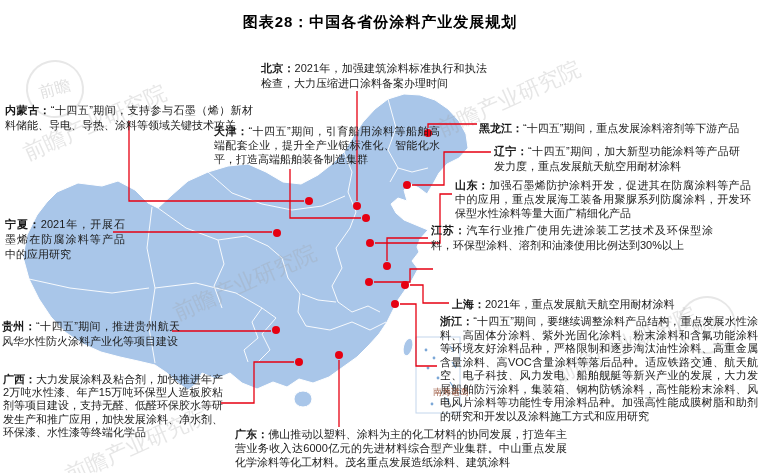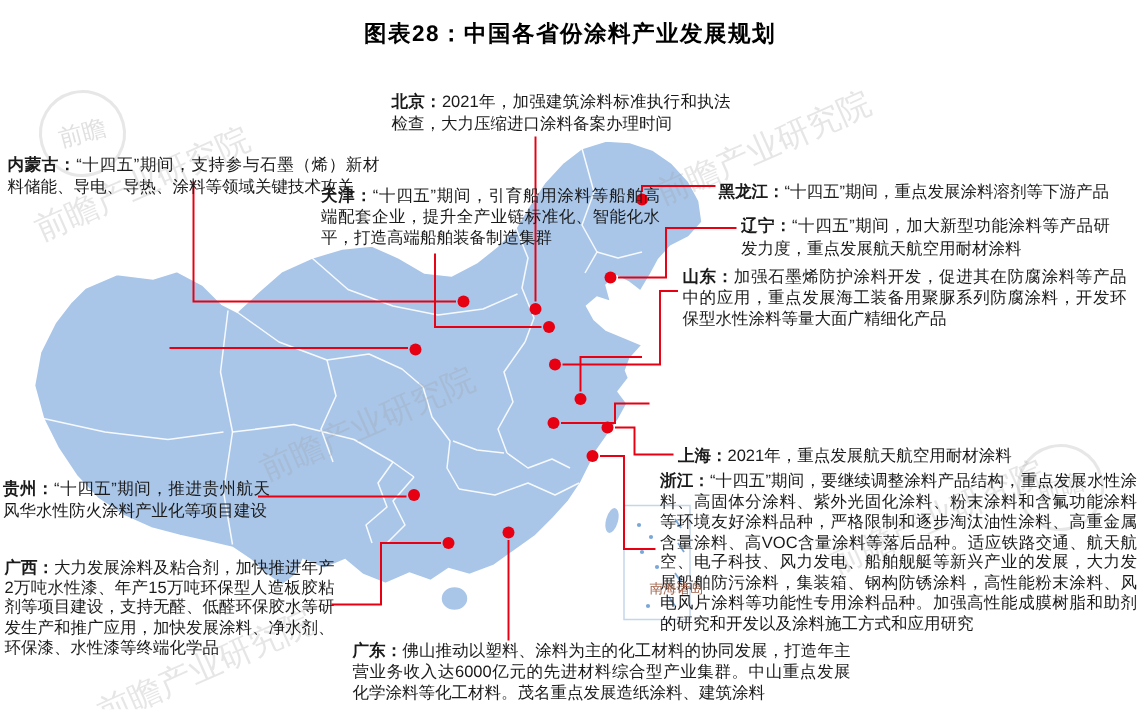--- a/index.html
+++ b/index.html
@@ -143,25 +143,31 @@
   </div>
   <div class="ann" id="ann-heilongjiang">
     <span class="pname">黑龙江</span><span class="pcolon">：</span><span class="ptext">“十四五”期间，重点发展涂料溶剂等下游产品</span>
   </div>
   <div class="ann" id="ann-shandong">
     <span class="pname">山东</span><span class="pcolon">：</span><span class="ptext">加强石墨烯防护涂料开发，促进其在防腐涂料等产品中的应用，重点发展海工装备用聚脲系列防腐涂料，开发环保型水性涂料等量大面广精细化产品</span>
   </div>
   <div class="ann" id="ann-liaoning">
     <span class="pname">辽宁</span><span class="pcolon">：</span><span class="ptext">“十四五”期间，加大新型功能涂料等产品研发力度，重点发展航天航空用耐材涂料</span>
   </div>
+  <div class="ann" id="ann-jiangsu">
+    <span class="pname">江苏</span><span class="pcolon">：</span><span class="ptext">汽车行业推广使用先进涂装工艺技术及环保型涂料，环保型涂料、溶剂和油漆使用比例达到30%以上</span>
+  </div>
   <div class="ann" id="ann-shanghai">
     <span class="pname">上海</span><span class="pcolon">：</span><span class="ptext">2021年，重点发展航天航空用耐材涂料</span>
   </div>
   <div class="ann" id="ann-zhejiang">
     <span class="pname">浙江</span><span class="pcolon">：</span><span class="ptext">“十四五”期间，要继续调整涂料产品结构，重点发展水性涂料、高固体分涂料、紫外光固化涂料、粉末涂料和含氟功能涂料等环境友好涂料品种，严格限制和逐步淘汰油性涂料、高重金属含量涂料、高VOC含量涂料等落后品种。适应铁路交通、航天航空、电子科技、风力发电、船舶舰艇等新兴产业的发展，大力发展船舶防污涂料，集装箱、钢构防锈涂料，高性能粉末涂料、风电风片涂料等功能性专用涂料品种。加强高性能成膜树脂和助剂的研究和开发以及涂料施工方式和应用研究</span>
+  </div>
+  <div class="ann" id="ann-ningxia">
+    <span class="pname">宁夏</span><span class="pcolon">：</span><span class="ptext">2021年，开展石墨烯在防腐涂料等产品中的应用研究</span>
   </div>
   <div class="ann" id="ann-guizhou">
     <span class="pname">贵州</span><span class="pcolon">：</span><span class="ptext">“十四五”期间，推进贵州航天风华水性防火涂料产业化等项目建设</span>
   </div>
   <div class="ann" id="ann-guangxi">
     <span class="pname">广西</span><span class="pcolon">：</span><span class="ptext">大力发展涂料及粘合剂，加快推进年产2万吨水性漆、年产15万吨环保型人造板胶粘剂等项目建设，支持无醛、低醛环保胶水等研发生产和推广应用，加快发展涂料、净水剂、环保漆、水性漆等终端化学品</span>
   </div>
   <div class="ann" id="ann-guangdong">
     <span class="pname">广东</span><span class="pcolon">：</span><span class="ptext">佛山推动以塑料、涂料为主的化工材料的协同发展，打造年主营业务收入达6000亿元的先进材料综合型产业集群。中山重点发展化学涂料等化工材料。茂名重点发展造纸涂料、建筑涂料</span>
   </div>

